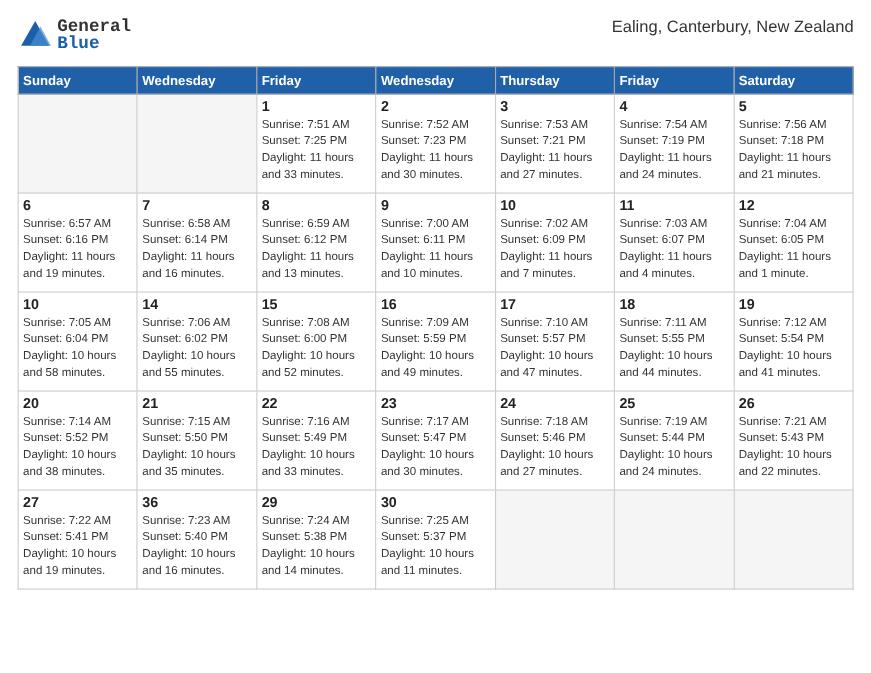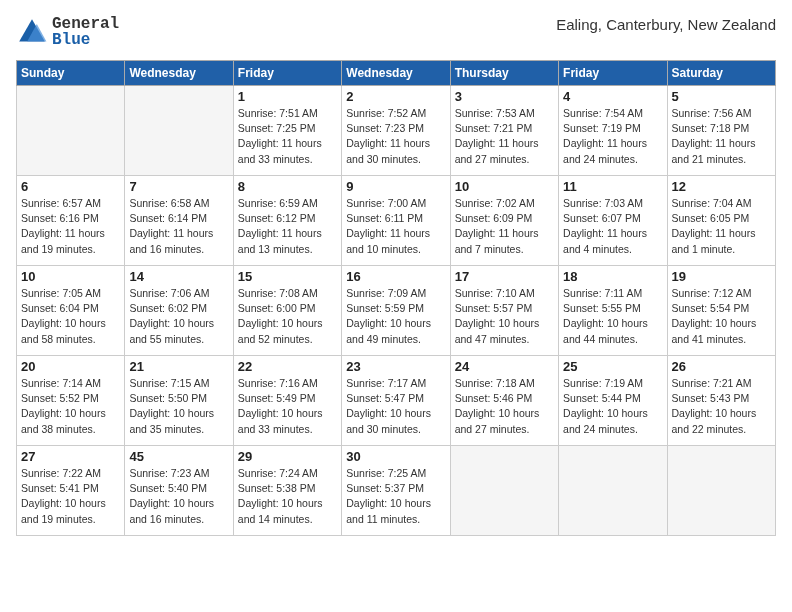--- a/index.html
+++ b/index.html
@@ -236,21 +236,21 @@
           <span class="day-num">26</span>
           <div class="day-info">Sunrise: 7:21 AM<br>Sunset: 5:43 PM<br>Daylight: 10 hours and 22 minutes.</div>
         </td>
       </tr>
       <tr>
         <td>
           <span class="day-num">27</span>
           <div class="day-info">Sunrise: 7:22 AM<br>Sunset: 5:41 PM<br>Daylight: 10 hours and 19 minutes.</div>
         </td>
         <td>
-          <span class="day-num">45</span>
+          <span class="day-num">36</span>
           <div class="day-info">Sunrise: 7:23 AM<br>Sunset: 5:40 PM<br>Daylight: 10 hours and 16 minutes.</div>
         </td>
         <td>
           <span class="day-num">29</span>
           <div class="day-info">Sunrise: 7:24 AM<br>Sunset: 5:38 PM<br>Daylight: 10 hours and 14 minutes.</div>
         </td>
         <td>
           <span class="day-num">30</span>
           <div class="day-info">Sunrise: 7:25 AM<br>Sunset: 5:37 PM<br>Daylight: 10 hours and 11 minutes.</div>
         </td>

